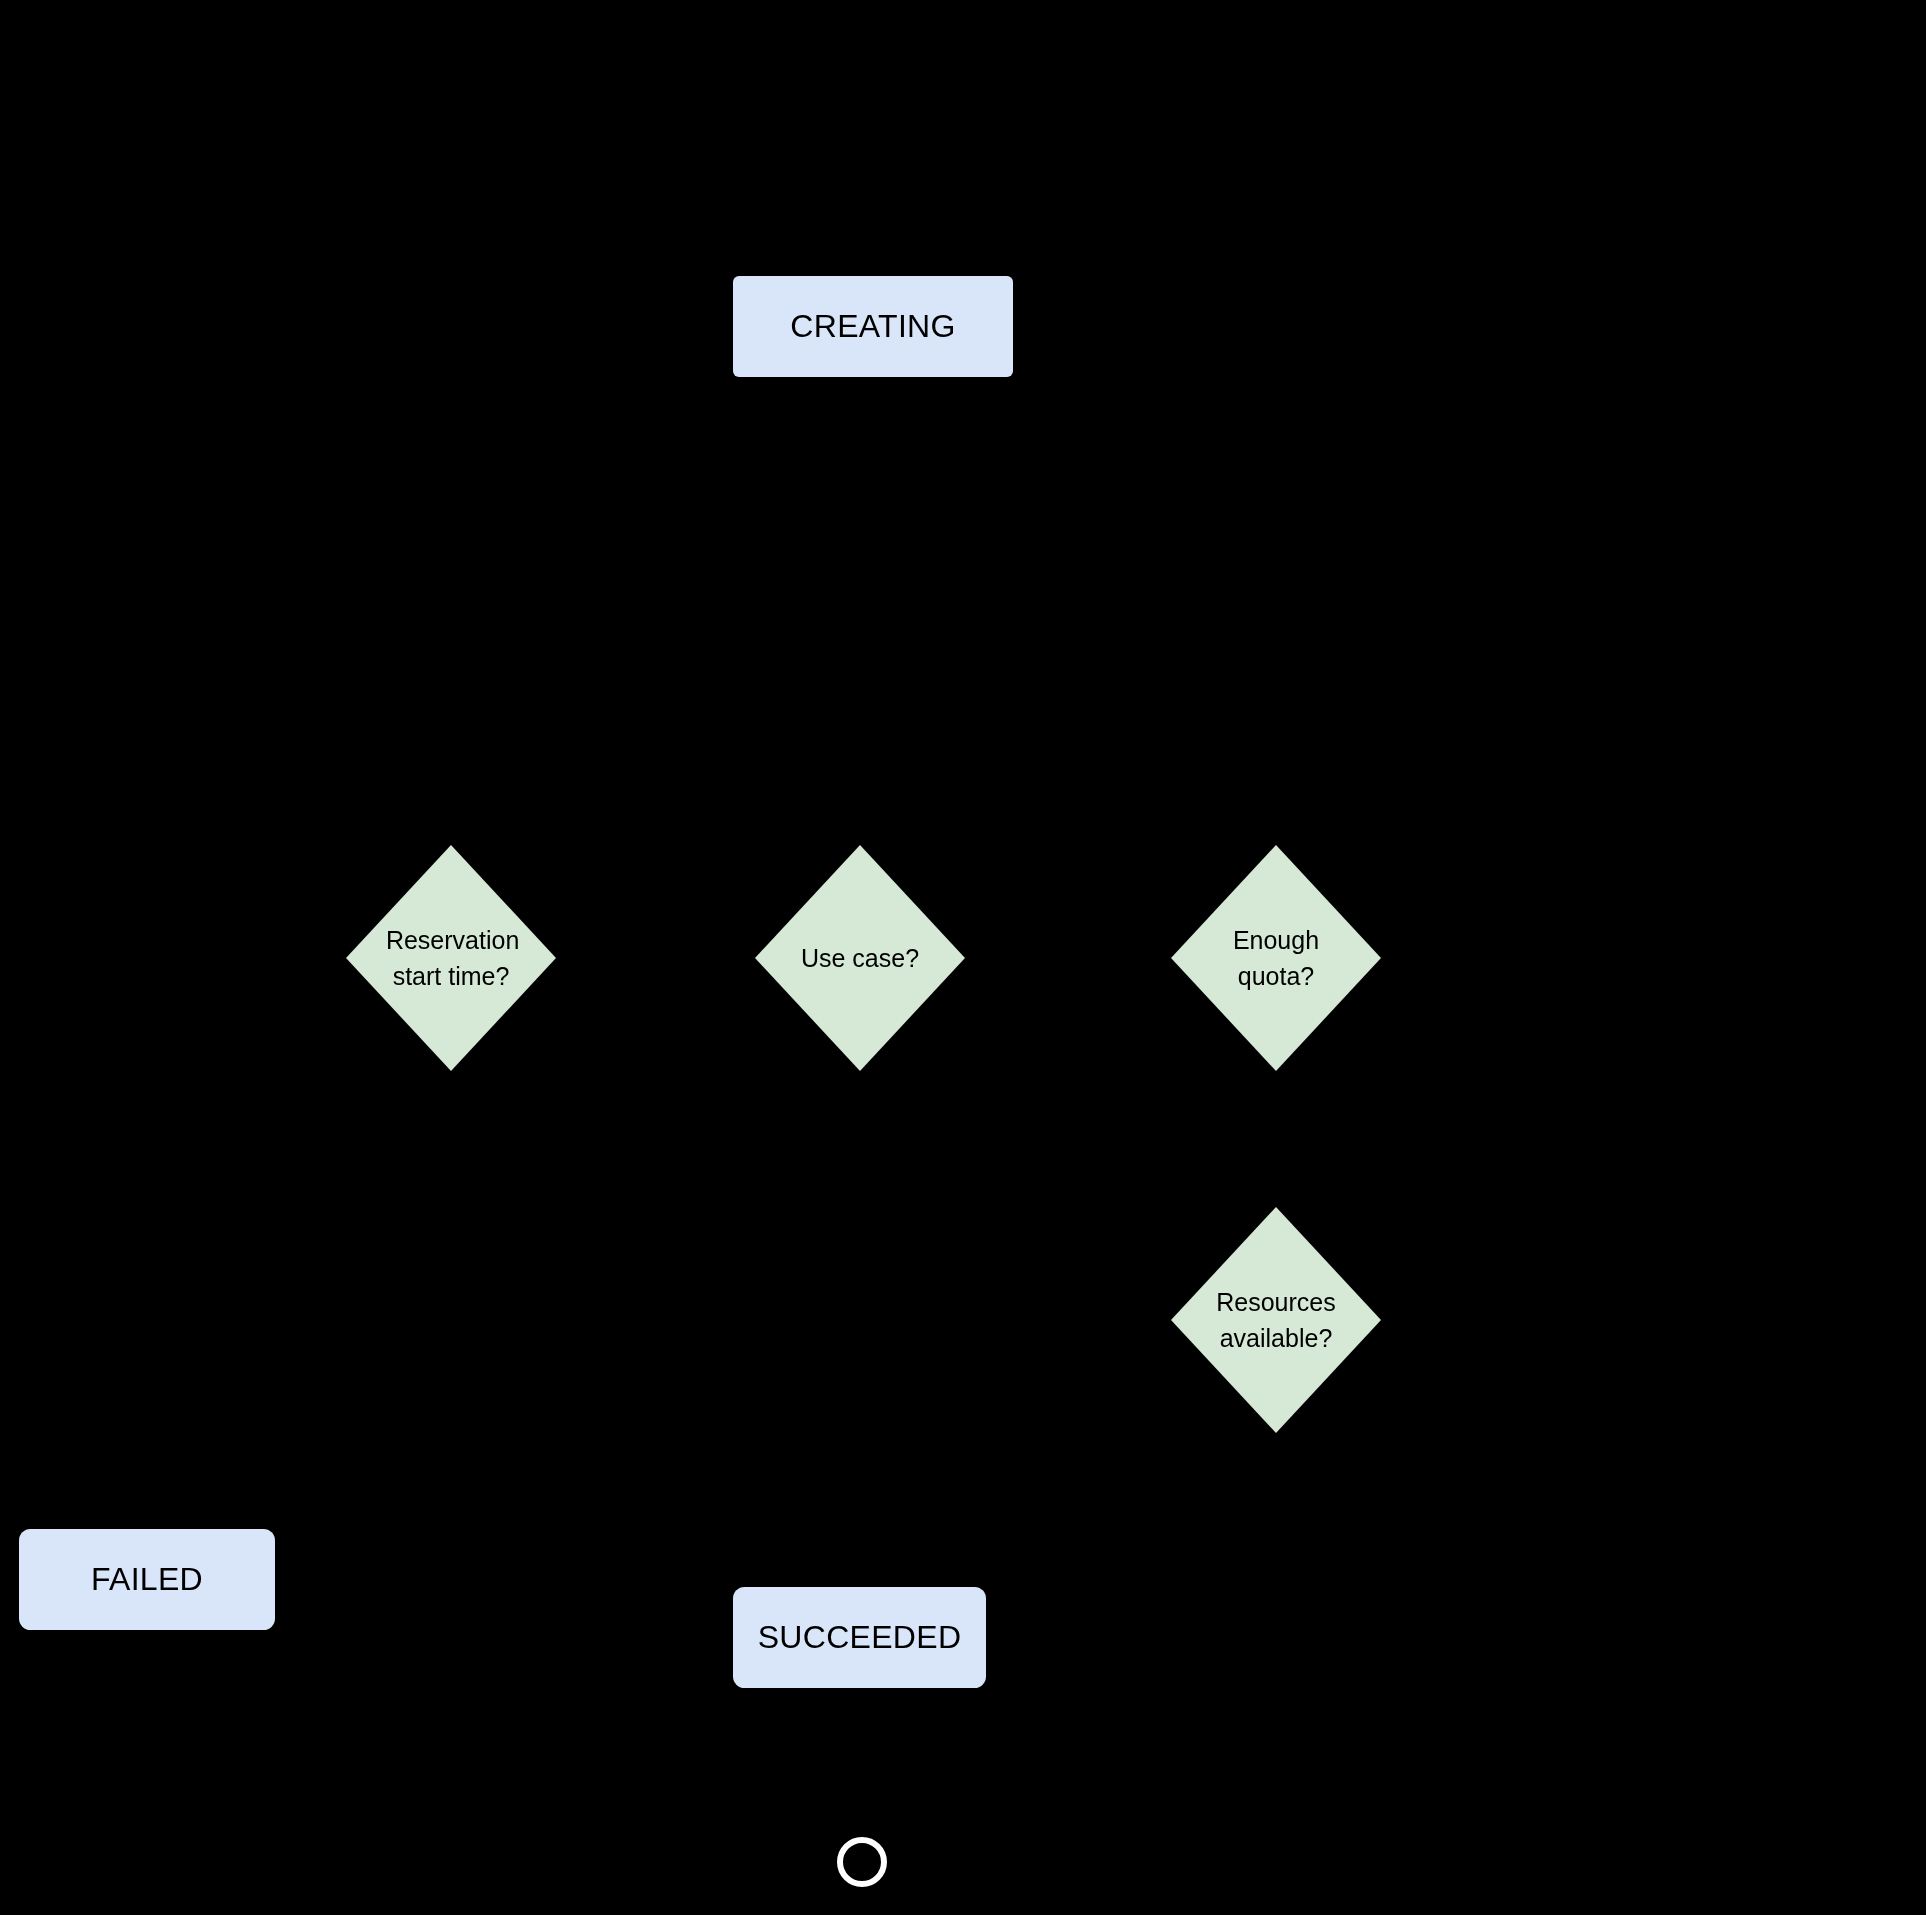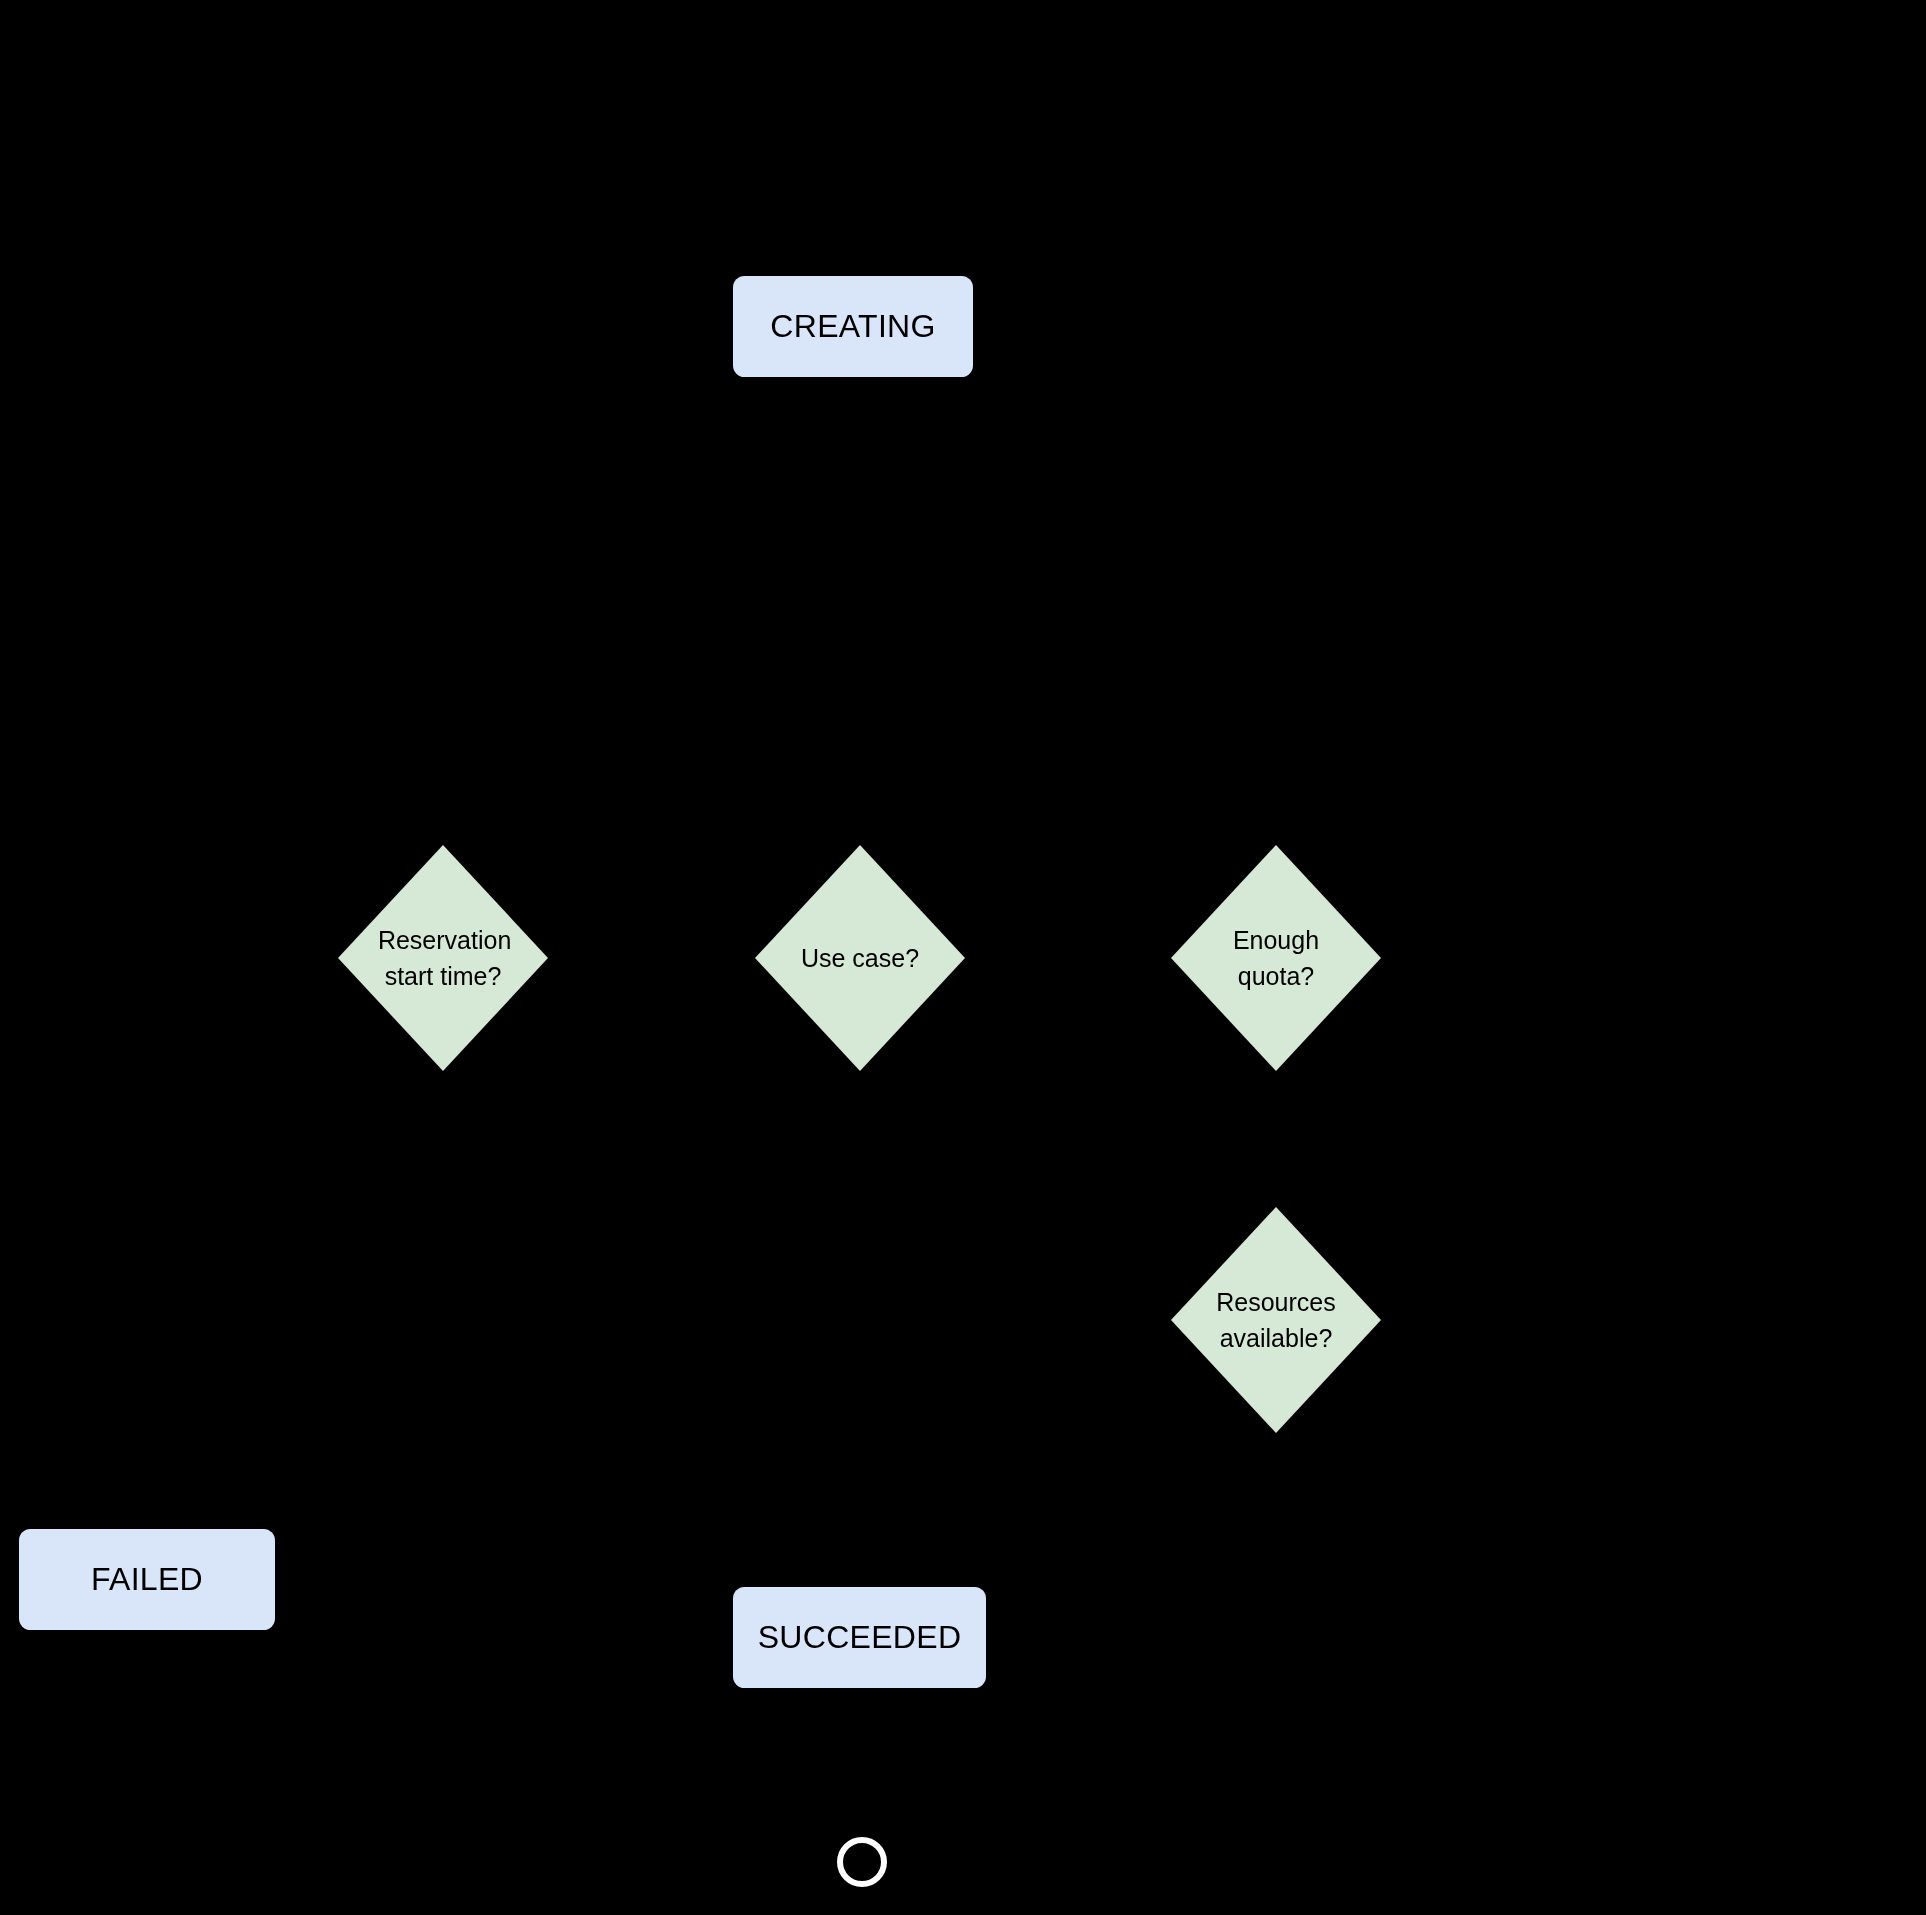--- a/index.html
+++ b/index.html
@@ -84,29 +84,29 @@
 
   <div class="connector" style="left:858px; top:377px; width:3.1px; height:217px;"></div>
   <div class="connector" style="left:858px; top:695px; width:3.1px; height:151px;"></div>
   <div class="connector" style="left:443px; top:775px; width:833px; height:3.1px;"></div>
   <div class="connector" style="left:1274px; top:1072px; width:3.1px; height:145px;"></div>
   <div class="connector" style="left:858px; top:1072px; width:3.1px; height:457px;"></div>
   <div class="connector" style="left:442px; top:1072px; width:3.1px; height:457px;"></div>
   <div class="connector" style="left:1274px; top:1423px; width:3.1px; height:106px;"></div>
   <div class="connector" style="left:858px; top:1629px; width:3.1px; height:207px;"></div>
 
-  <div class="state-box" style="left:733px; top:276px; width:240px; height:101px;">CREATING</div>
+  <div class="state-box" style="left:733px; top:276px; width:280px; height:101px;border-radius:6px;">CREATING</div>
 
 
   <div class="state-box" style="left:19px; top:1529px; width:256px; height:101px;">FAILED</div>
 
   <div class="state-box" style="left:733px; top:1587px; width:253px; height:101px;">SUCCEEDED</div>
 
 
-  <div class="decision" style="left:338px; top:845px; width:210px; height:226px;">
+  <div class="decision" style="left:346px; top:845px; width:210px; height:226px;">
     <div class="diamond-shape"></div>
     <div class="decision-label">Reservation
 start time?</div>
   </div>
 
   <div class="decision" style="left:755px; top:845px; width:210px; height:226px;">
     <div class="diamond-shape"></div>
     <div class="decision-label">Use case?</div>
   </div>
 

